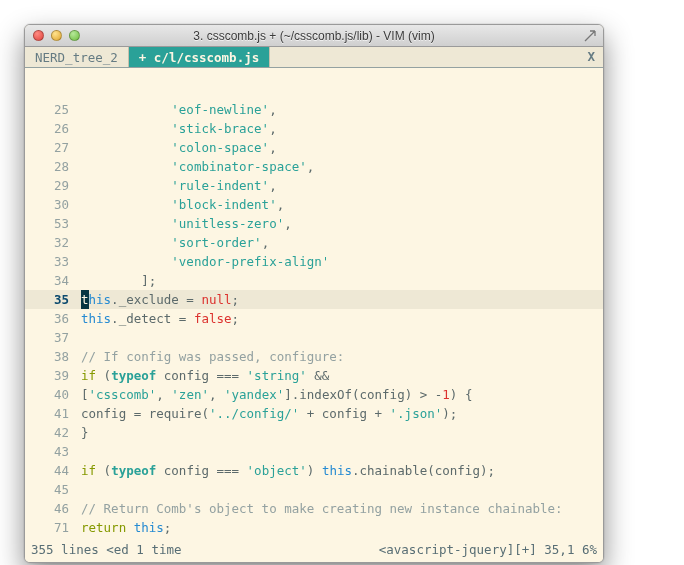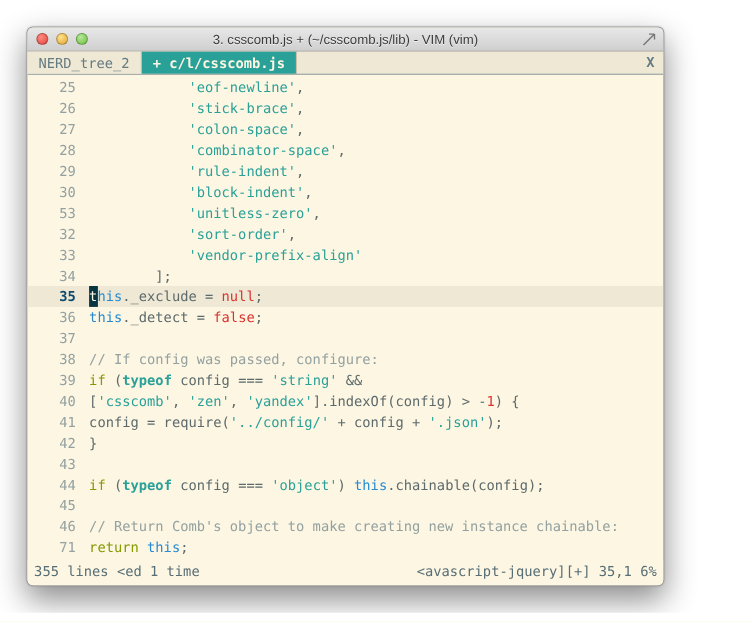--- a/index.html
+++ b/index.html
@@ -83,20 +83,21 @@
   .fill {
     flex: 1;
     text-align: right;
     padding-right: 8px;
     color: #657b83;
     font-weight: bold;
     height: 20px;
   }
   .code {
     padding: 2px 0 2px 0;
+    margin-top: 30px;
   }
   .row {
     display: flex;
     white-space: pre;
   }
   .gutter {
     width: 56px;
     text-align: right;
     padding-right: 12px;
     color: #93a1a1;

